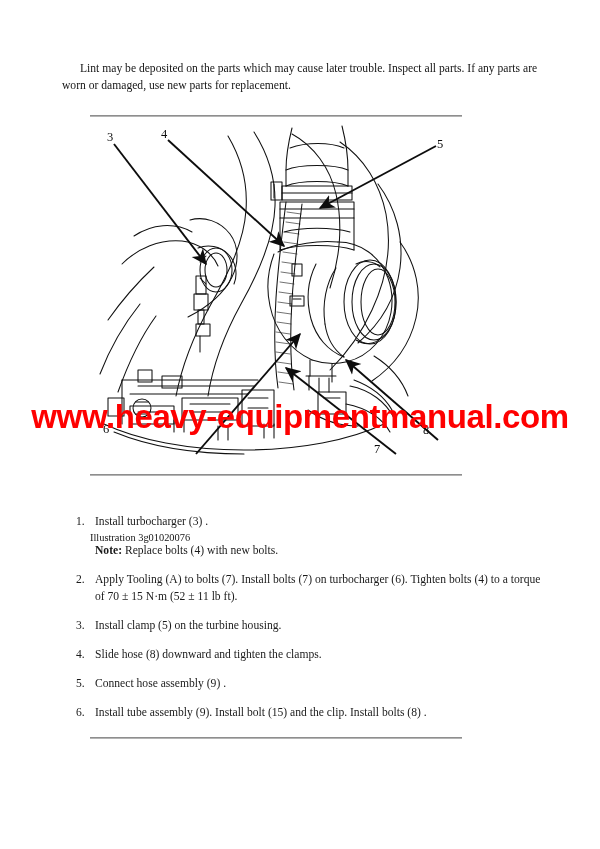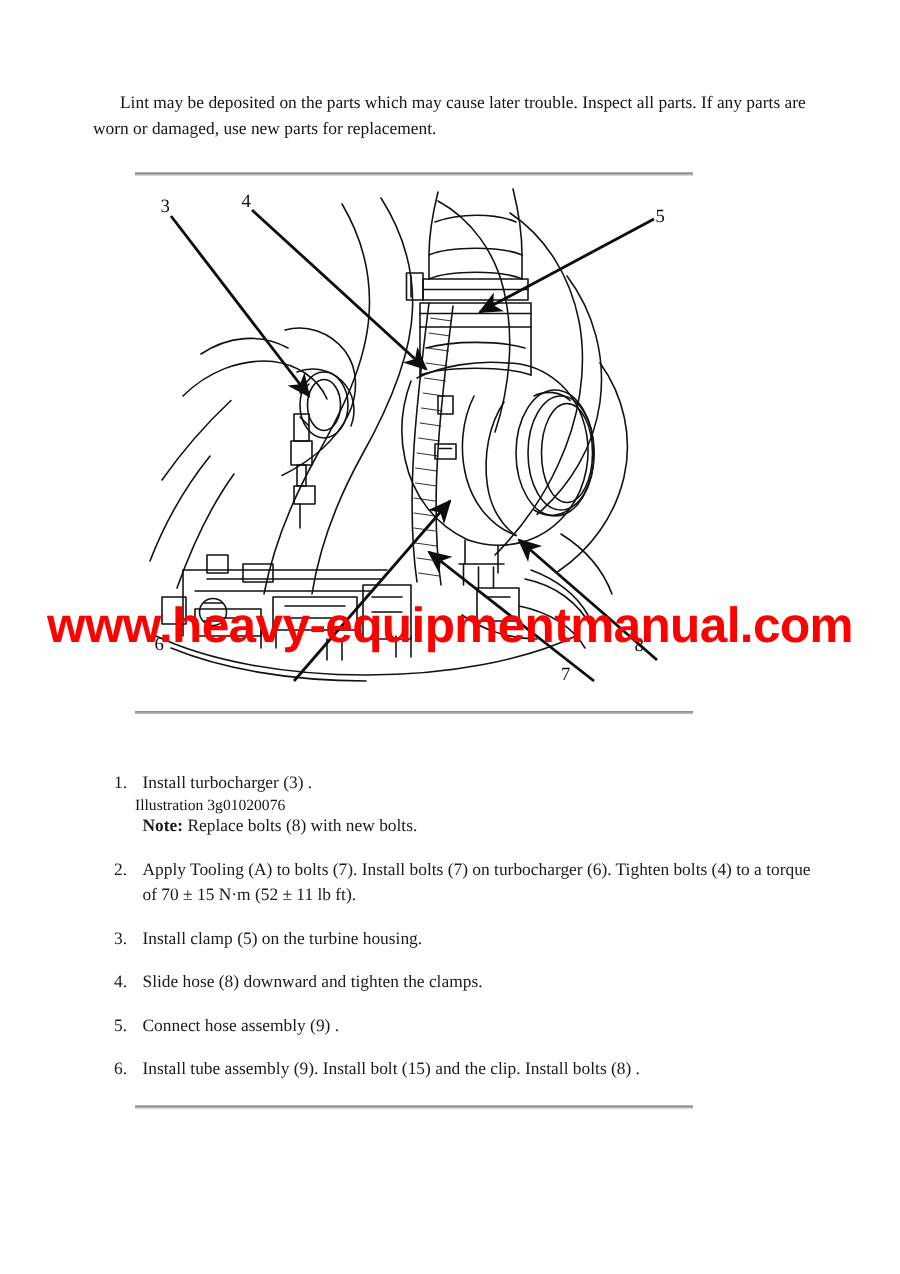--- a/index.html
+++ b/index.html
@@ -293,21 +293,21 @@
   </div>
 
   <div class="steps">
 
     <div class="step">
       <span class="step-num">1.</span>
       <span class="step-text">Install turbocharger (3) .</span>
     </div>
 
     <div class="note">
-      <b>Note:</b><span> Replace bolts (8) with new bolts.</span>
+      <b>Note:</b><span> Replace bolts (4) with new bolts.</span>
     </div>
 
     <div class="step">
       <span class="step-num">2.</span>
       <span class="step-text">Apply Tooling (A) to bolts (7). Install bolts (7) on turbocharger (6). Tighten bolts (4) to a torque of 70 ± 15 N·m (52 ± 11 lb ft).</span>
     </div>
 
     <div class="step">
       <span class="step-num">3.</span>
       <span class="step-text">Install clamp (5) on the turbine housing.</span>

